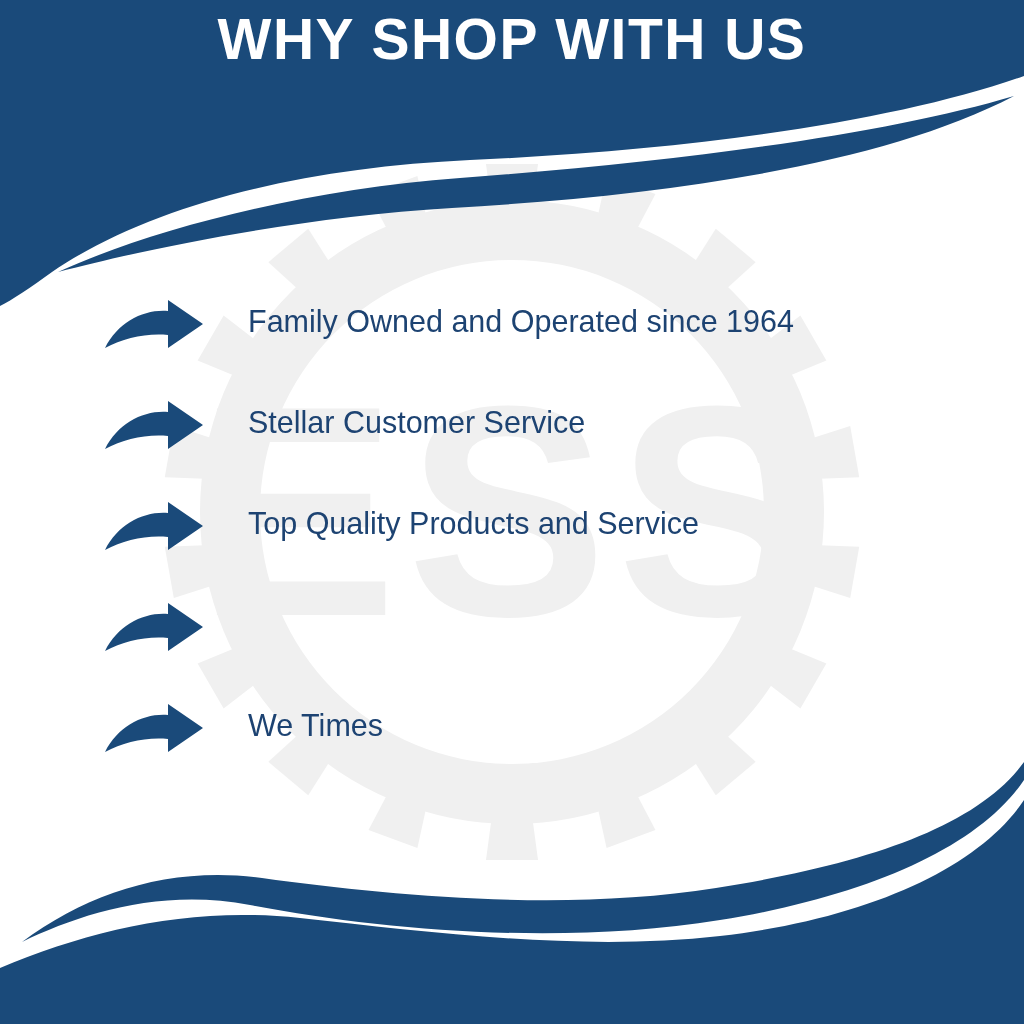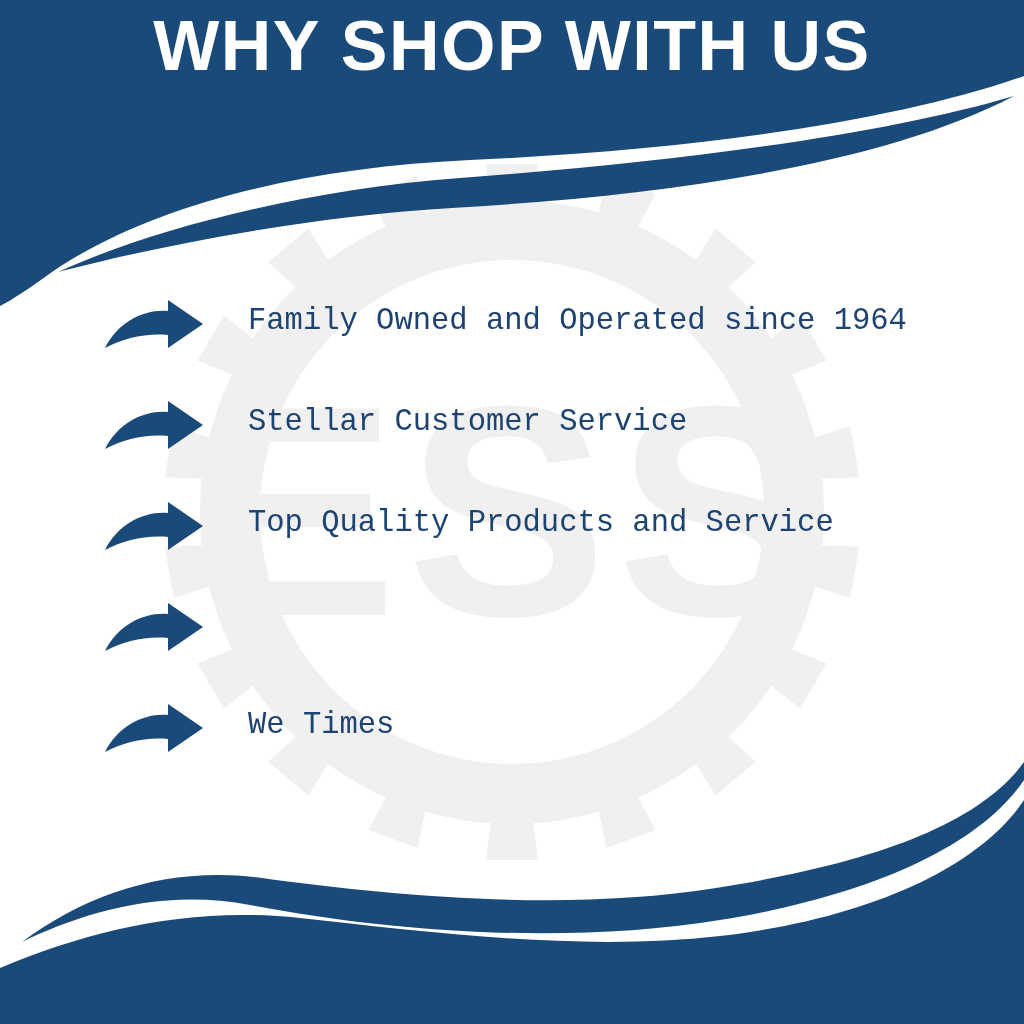--- a/index.html
+++ b/index.html
@@ -34,21 +34,21 @@
   #header-title {
     position: absolute;
     z-index: 4;
     left: 0;
     top: 8px;
     width: 1024px;
     text-align: center;
     color: #ffffff;
     font-family: "Liberation Sans", sans-serif;
     font-weight: bold;
-    font-size: 70px;
+    font-size: 57px;
     letter-spacing: 1.5px;
     line-height: 1.1;
     white-space: nowrap;
   }
 
   
   #benefits-list {
     position: absolute;
     z-index: 5;
     left: 104px;
@@ -65,21 +65,21 @@
     flex: 0 0 auto;
     width: 100px;
     height: 56px;
     margin-top: 4px;
   }
   .benefit-text {
     flex: 1 1 auto;
     margin-left: 44px;
     margin-top: 2px;
     color: #1d4372;
-    font-family: Liberation Mono, monospace;
+    font-family: Liberation Sans, sans-serif;
     font-weight: normal;
     font-size: 30.5px;
     line-height: 46px;
     white-space: nowrap;
   }
 </style>
 </head>
 <body>
 
 <div id="canvas">

